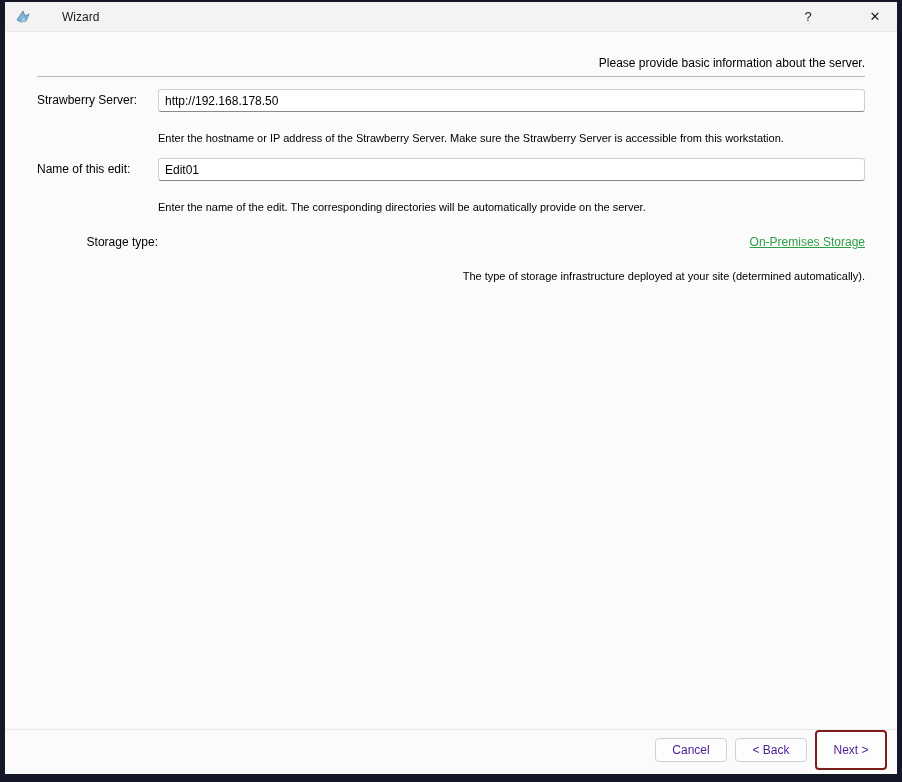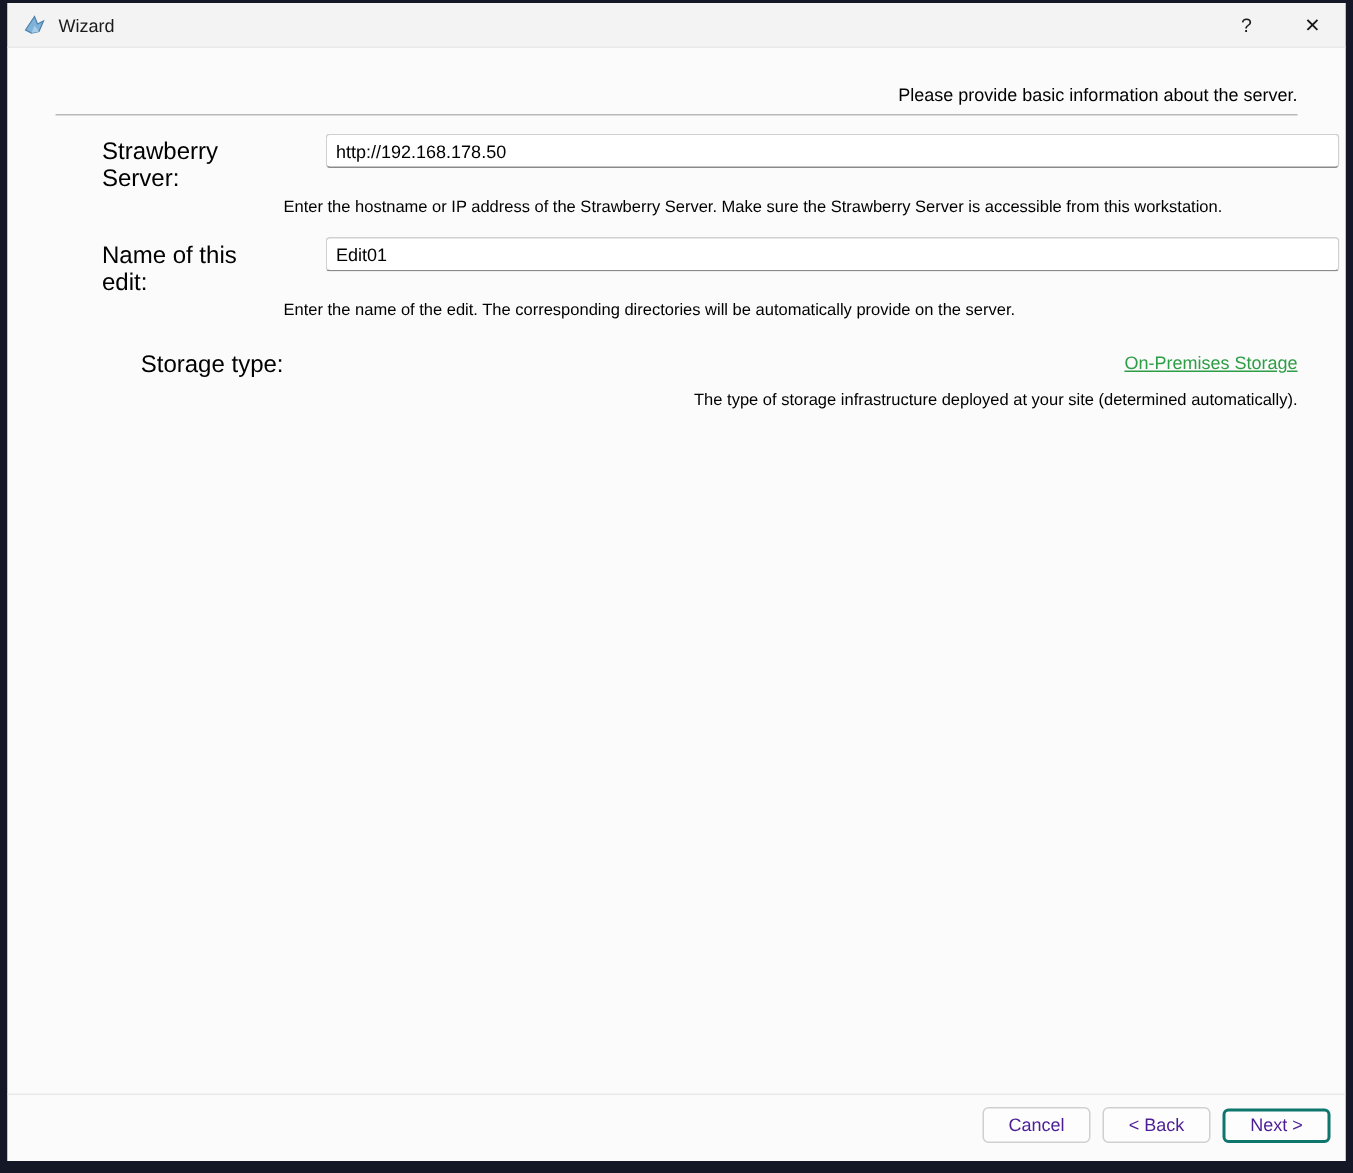--- a/index.html
+++ b/index.html
@@ -26,20 +26,21 @@
     background: #fbfbfb;
   }
   
   .titlebar {
     height: 29px;
     flex: 0 0 29px;
     background: #f3f3f3;
     display: flex;
     align-items: center;
     border-bottom: 1px solid #e9e9e9;
+    gap: 23px;
   }
   .titlebar .app-icon {
     width: 16px;
     height: 16px;
     margin: 0 8px 0 10px;
     display: inline-flex;
     align-items: center;
     justify-content: center;
   }
   .titlebar .title-text {
@@ -86,61 +87,58 @@
     border: none;
     margin: 0 0 12px 0;
   }
   .form-row {
     display: flex;
     align-items: flex-start;
     margin-bottom: 14px;
   }
   .form-label {
     flex: 0 0 121px;
-    font-size: 16px;
+    font-size: 12px;
     color: #000;
     padding-top: 4px;
-    margin-left: 31px;
   }
   .form-field {
     flex: 1 1 auto;
   }
   .text-input {
     box-sizing: border-box;
     width: 100%;
     height: 23px;
     font-family: "Liberation Sans", "DejaVu Sans", sans-serif;
     font-size: 12px;
     color: #000;
     background: #ffffff;
     border: 1px solid #d0d0d0;
     border-bottom-color: #8a8a8a;
     border-radius: 3px;
     padding: 0 6px;
     outline: none;
-    margin-left: 28px;
   }
   .field-help {
     font-size: 11px;
     color: #000;
     margin-top: 20px;
     margin-bottom: 0;
   }
   .row-storage { margin-top: 18px; text-align: right; }
   .storage-value {
     font-size: 12px;
     color: #2e9e46;
     padding-top: 4px;
     display: inline-block;
     text-decoration: underline;
   }
   .storage-help {
     font-size: 11px;
     color: #000;
-    margin-top: 10px;
   }
 
   
   .footer {
     flex: 0 0 40px;
     background: #fbfbfb;
     border-top: 1px solid #e9e9e9;
     display: flex;
     align-items: center;
     justify-content: flex-end;
@@ -153,22 +151,22 @@
     font-family: "Liberation Sans", "DejaVu Sans", sans-serif;
     font-size: 12px;
     color: #4c1d95;
     background: #fdfdfd;
     border: 1px solid #d0d0d0;
     border-radius: 4px;
     cursor: pointer;
     padding: 0 10px;
   }
   .btn-default {
-    border: 2px solid #0f766e;
-    height: 23px;
+    border: 2px solid #7f1d1d;
+    height: 40px;
   }
 </style>
 </head>
 <body>
 
 <div class="frame">
   <div class="window">
 
     <div class="titlebar">
       <span class="app-icon">

